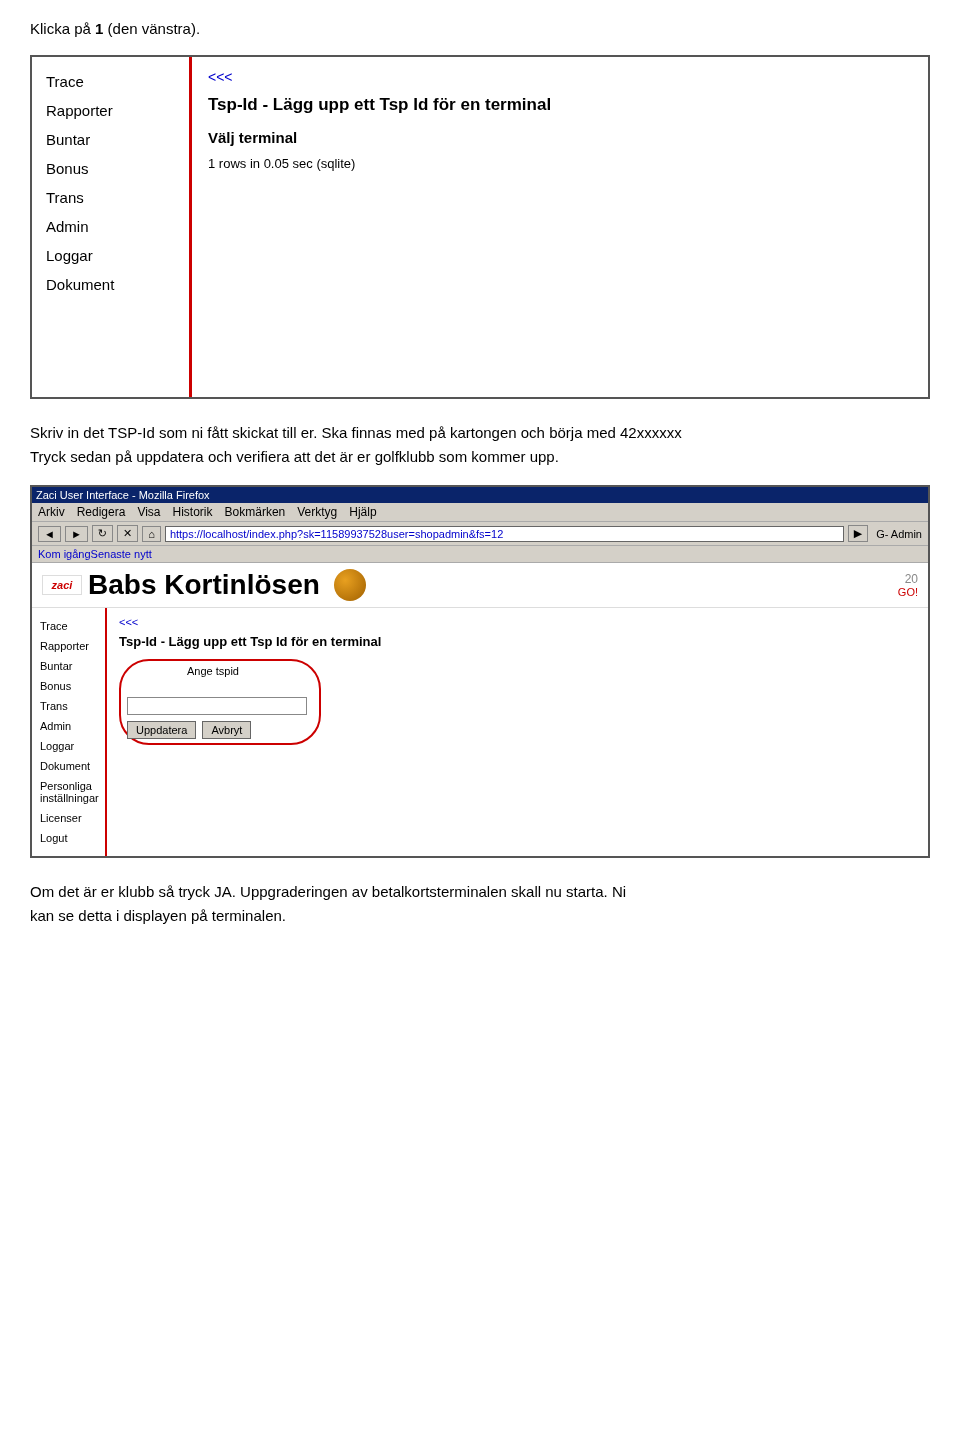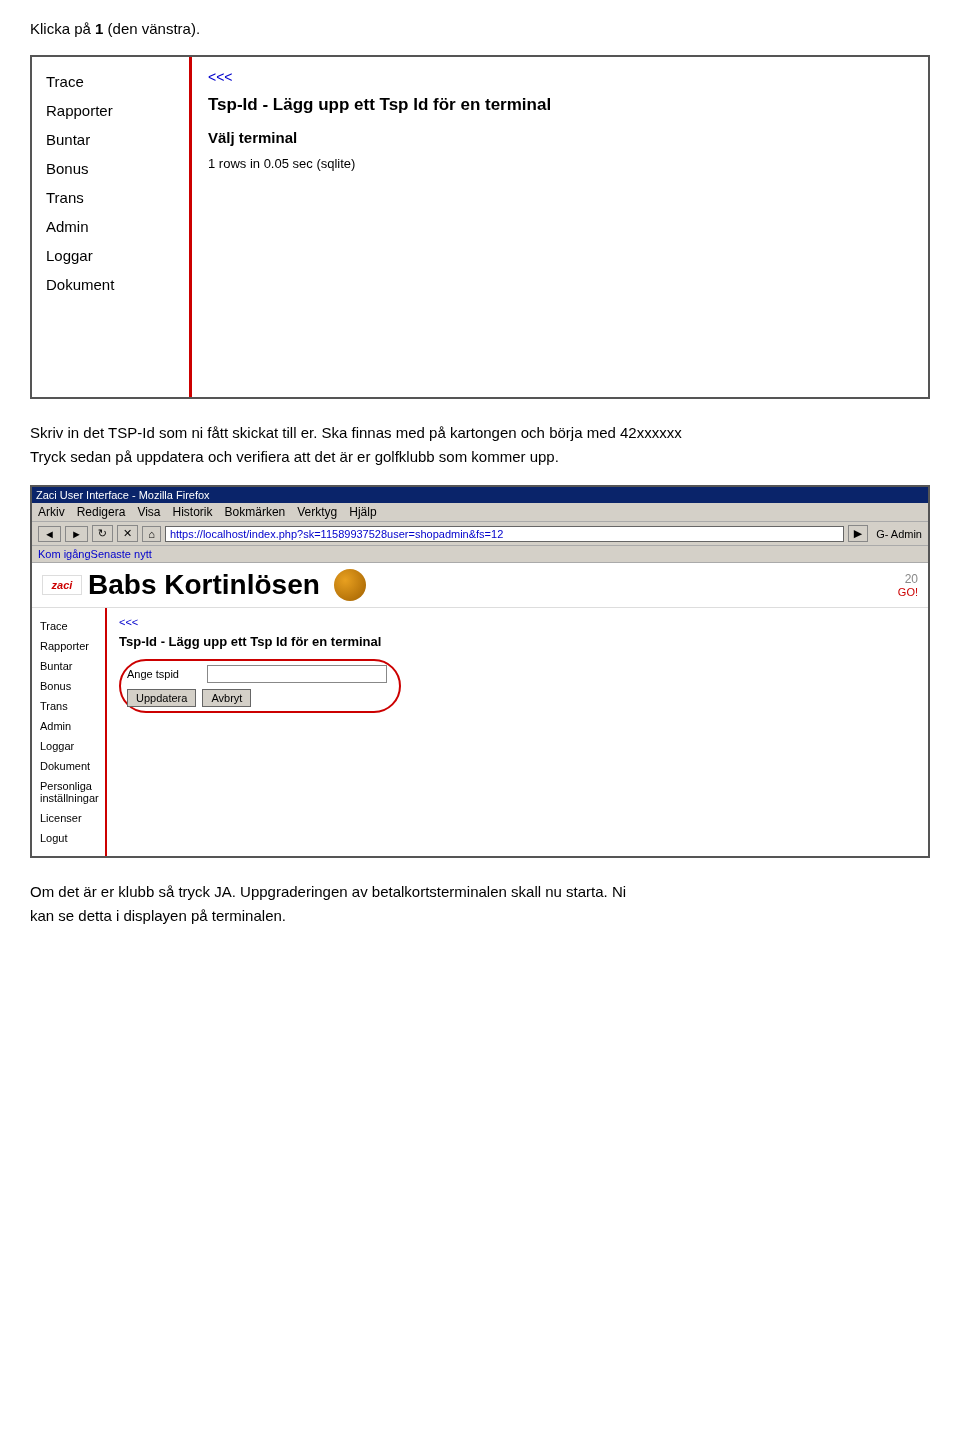--- a/index.html
+++ b/index.html
@@ -248,20 +248,21 @@
       font-size: 13px;
       margin-bottom: 10px;
     }
 
     .form-row {
       display: flex;
       align-items: center;
       gap: 20px;
       margin-bottom: 6px;
       font-size: 12px;
+      flex-direction: column;
     }
 
     .form-label {
       font-size: 11px;
       min-width: 60px;
     }
 
     .form-input {
       border: 1px solid #888;
       padding: 2px 4px;

